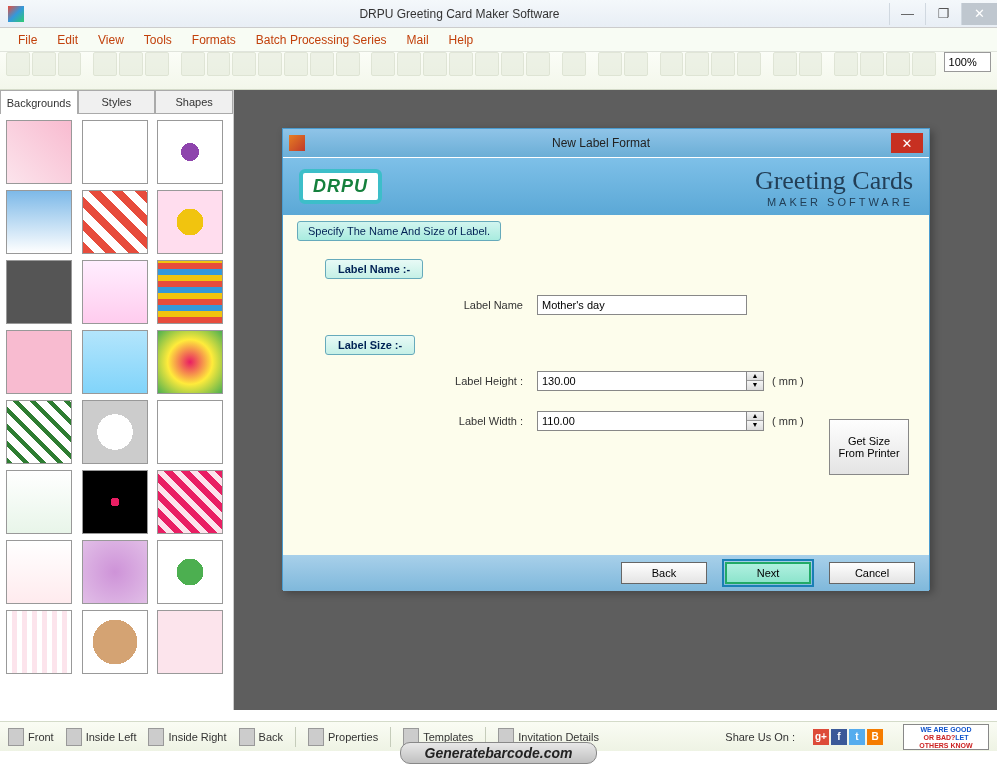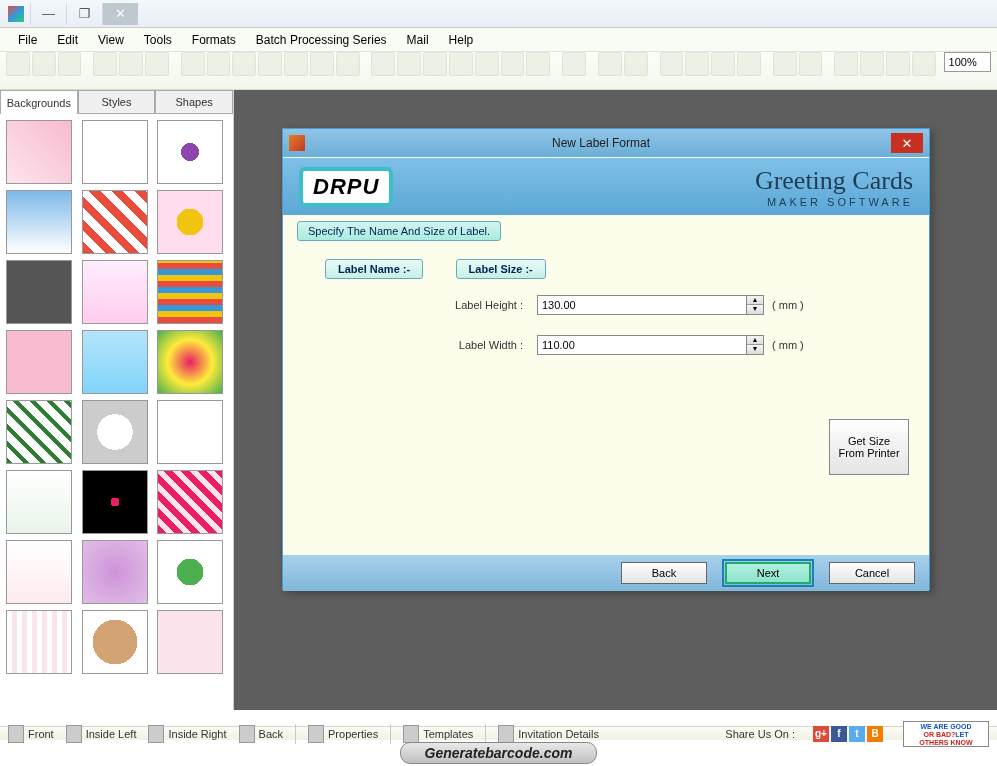--- a/index.html
+++ b/index.html
@@ -8,21 +8,21 @@
 
 .titlebar { height: 28px; background: linear-gradient(#f4f8fb, #e8eef5); display: flex; align-items: center; padding: 0 0 0 8px; border-bottom: 1px solid #ccc; }
 .titlebar .icon { width: 16px; height: 16px; background: linear-gradient(135deg,#e74c3c,#3498db,#2ecc71); margin-right: 6px; }
 .titlebar .title { flex: 1; text-align: center; font-size: 12px; color: #333; }
 .win-controls { display: flex; }
 .win-btn { width: 36px; height: 22px; display: flex; align-items: center; justify-content: center; font-size: 13px; border-left: 1px solid #d0d8e0; cursor: pointer; color: #555; }
 .win-btn.close { background: #bfc7cf; color: #fff; }
 
 
 .menubar { height: 24px; background: #f8fcf4; border-bottom: 1px solid #e0e4dc; display: flex; align-items: center; padding: 0 8px; }
-.menubar .item { font-size: 12px; color: #000000; padding: 2px 10px; cursor: pointer; }
+.menubar .item { font-size: 12px; color: #c2410c; padding: 2px 10px; cursor: pointer; }
 
 
 .toolbar { height: 38px; background: linear-gradient(#fbfdf7, #f3f7eb); border-bottom: 1px solid #d4dbc9; display: flex; align-items: flex-start; padding: 0 6px; gap: 2px; }
 .tool-btn { width: 24px; height: 24px; background: #e3e9d9; border: 1px solid #cbd3be; opacity: 0.55; cursor: pointer; border-radius: 2px; }
 .tool-sep { width: 4px; height: 26px; margin: 0 2px; }
 .zoom-box { width: 48px; height: 20px; border: 1px solid #999; font-size: 11px; padding: 0 4px; background: #fff; display: flex; align-items: center; margin-left: 6px; }
 
 
 .main { display: flex; height: 620px; }
 
@@ -37,21 +37,21 @@
 
 .canvas-area { flex: 1; background: #5e5e5e; position: relative; }
 
 
 .dialog { position: absolute; left: 48px; top: 38px; width: 648px; height: 462px; background: #fff; border: 1px solid #4a9cd0; box-shadow: 3px 3px 8px rgba(0,0,0,0.3); }
 .dialog-title { height: 28px; background: linear-gradient(#8fc4e8, #6baed6); display: flex; align-items: center; padding: 0 6px; }
 .dialog-title .icon { width: 16px; height: 16px; background: linear-gradient(135deg,#e67e22,#c0392b); margin-right: 6px; }
 .dialog-title .text { flex: 1; text-align: center; font-size: 12px; color: #222; }
 .dialog-close { width: 32px; height: 20px; background: #C73021; color: #fff; display: flex; align-items: center; justify-content: center; font-size: 13px; cursor: pointer; }
 .dialog-banner { height: 58px; background: linear-gradient(#7ec0e8, #5ba8d6); border-top: 1px solid #fff; display: flex; align-items: center; padding: 0 16px; justify-content: space-between; }
-.drpu-logo { background: #fff; border: 4px solid #3dbec9; border-radius: 6px; padding: 3px 10px; font-weight: bold; color: #000000; font-size: 22px; font-style: italic; letter-spacing: 1px; }
+.drpu-logo { background: #fff; border: 4px solid #3dbec9; border-radius: 6px; padding: 3px 10px; font-weight: bold; color: #15803d; font-size: 18px; font-style: italic; letter-spacing: 1px; }
 .gc-logo { text-align: right; color: #223e56; }
 .gc-logo .script { font-family: "Brush Script MT", cursive; font-size: 26px; }
 .gc-logo .sub { font-size: 11px; letter-spacing: 3px; }
 .dialog-body { background: #fdfdec; height: 340px; padding: 6px 14px 0 14px; position: relative; }
 .step-label { display: inline-block; background: linear-gradient(#d1f5ef, #a9ecdf); border: 1px solid #6ab; border-radius: 3px; padding: 3px 10px; font-size: 11px; color: #025; margin-bottom: 18px; }
 .section-label { display: inline-block; background: linear-gradient(#e8faf6, #c5f0e6); border: 1px solid #6ab; border-radius: 3px; padding: 3px 12px; font-size: 11px; font-weight: bold; color: #025; margin-left: 28px; margin-bottom: 16px; }
 .field-row { display: flex; align-items: center; margin-left: 130px; margin-bottom: 20px; font-size: 11px; }
 .field-row label { width: 96px; color: #333; text-align: right; margin-right: 14px; }
 .field-row input[type="text"] { width: 210px; height: 20px; border: 1px solid #888; padding: 0 4px; font-size: 11px; }
 .spin-wrap { display: flex; align-items: center; }
@@ -59,40 +59,41 @@
 .spin-btns { display: flex; flex-direction: column; border: 1px solid #888; border-left: none; }
 .spin-btn { width: 16px; height: 9px; background: linear-gradient(#f4f4f4, #ddd); font-size: 7px; line-height: 7px; text-align: center; cursor: pointer; }
 .spin-btn:first-child { border-bottom: 1px solid #999; }
 .unit { margin-left: 8px; color: #333; }
 .get-size-btn { position: absolute; right: 20px; top: 204px; width: 80px; height: 56px; border: 1px solid #888; background: linear-gradient(#fefefe,#e4e4e4); font-size: 11px; cursor: pointer; padding: 4px; text-align: center; }
 .dialog-footer { height: 36px; background: linear-gradient(#a8d0ea, #7fb8db); display: flex; align-items: center; justify-content: flex-end; padding: 0 14px; gap: 18px; }
 .dlg-btn { width: 86px; height: 22px; font-size: 11px; border: 1px solid #666; background: linear-gradient(#fefefe, #e4e4e4); cursor: pointer; }
 .dlg-btn.primary { background: linear-gradient(#b0f0e0, #8de4cc); border: 2px solid #2a6; outline: 2px solid #1a7fb5; outline-offset: 1px; }
 
 
-.bottom-bar { position: absolute; bottom: 26px; left: 0; right: 0; height: 14px; background: linear-gradient(#fafcf4, #eef3e4); border-top: 1px solid #d4dbc9; display: flex; align-items: center; padding: 0 8px; gap: 12px; }
+.bottom-bar { position: absolute; bottom: 15px; left: 0; right: 0; height: 30px; background: linear-gradient(#fafcf4, #eef3e4); border-top: 1px solid #d4dbc9; display: flex; align-items: center; padding: 0 8px; gap: 12px; }
 .page-tab { display: flex; align-items: center; font-size: 11px; color: #333; gap: 4px; cursor: pointer; }
 .page-tab .picon { width: 16px; height: 18px; background: #ccc; border: 1px solid #999; }
 .vsep { width: 1px; height: 20px; background: #c5ccba; }
 .share-text { font-size: 11px; color: #333; margin-left: auto; }
 .share-icons { display: flex; gap: 2px; margin-left: 6px; }
 .share-icon { width: 16px; height: 16px; color: #fff; font-size: 10px; font-weight: bold; display: flex; align-items: center; justify-content: center; cursor: pointer; }
 .feedback-box { width: 86px; height: 26px; border: 1px solid #888; font-size: 7px; padding: 1px 2px; line-height: 8px; background: #fff; text-align: center; margin-left: 8px; cursor: pointer; }
 .feedback-box .gd { color: #1155cc; font-weight: bold; }
 .feedback-box .bd { color: #cc2222; font-weight: bold; }
 
 
 .watermark-bar { position: absolute; bottom: 0; left: 0; right: 0; height: 26px; display: flex; align-items: center; justify-content: center; }
 .watermark { background: linear-gradient(#e8e8e8, #c0c0c0); border: 1px solid #888; border-radius: 10px; padding: 2px 24px; font-size: 14px; font-weight: bold; color: #222; font-style: italic; }
 </style>
 </head>
 <body>
 
 <div class="titlebar">
   <div class="icon"></div>
+  <div class="title">DRPU Greeting Card Maker Software</div>
   <div class="win-controls">
     <div class="win-btn">—</div>
     <div class="win-btn">❐</div>
     <div class="win-btn close">✕</div>
   </div>
 </div>
 
 <div class="menubar">
   <div class="item">File</div>
   <div class="item">Edit</div>
@@ -196,20 +197,24 @@
       <div class="dialog-banner">
         <div class="drpu-logo">DRPU</div>
         <div class="gc-logo">
           <div class="script">Greeting Cards</div>
           <div class="sub">MAKER SOFTWARE</div>
         </div>
       </div>
       <div class="dialog-body">
         <div class="step-label">Specify The Name And Size of Label.</div><br>
         <div class="section-label">Label Name :-</div>
+        <div class="field-row">
+          <label>Label Name</label>
+          <input type="text" value="Mother's day" style="">
+        </div>
         <div class="section-label">Label Size :-</div>
         <div class="field-row">
           <label>Label Height :</label>
           <div class="spin-wrap">
             <input class="spin-input" type="text" value="130.00" style="">
             <div class="spin-btns">
               <div class="spin-btn">▲</div>
               <div class="spin-btn">▼</div>
             </div>
           </div>

